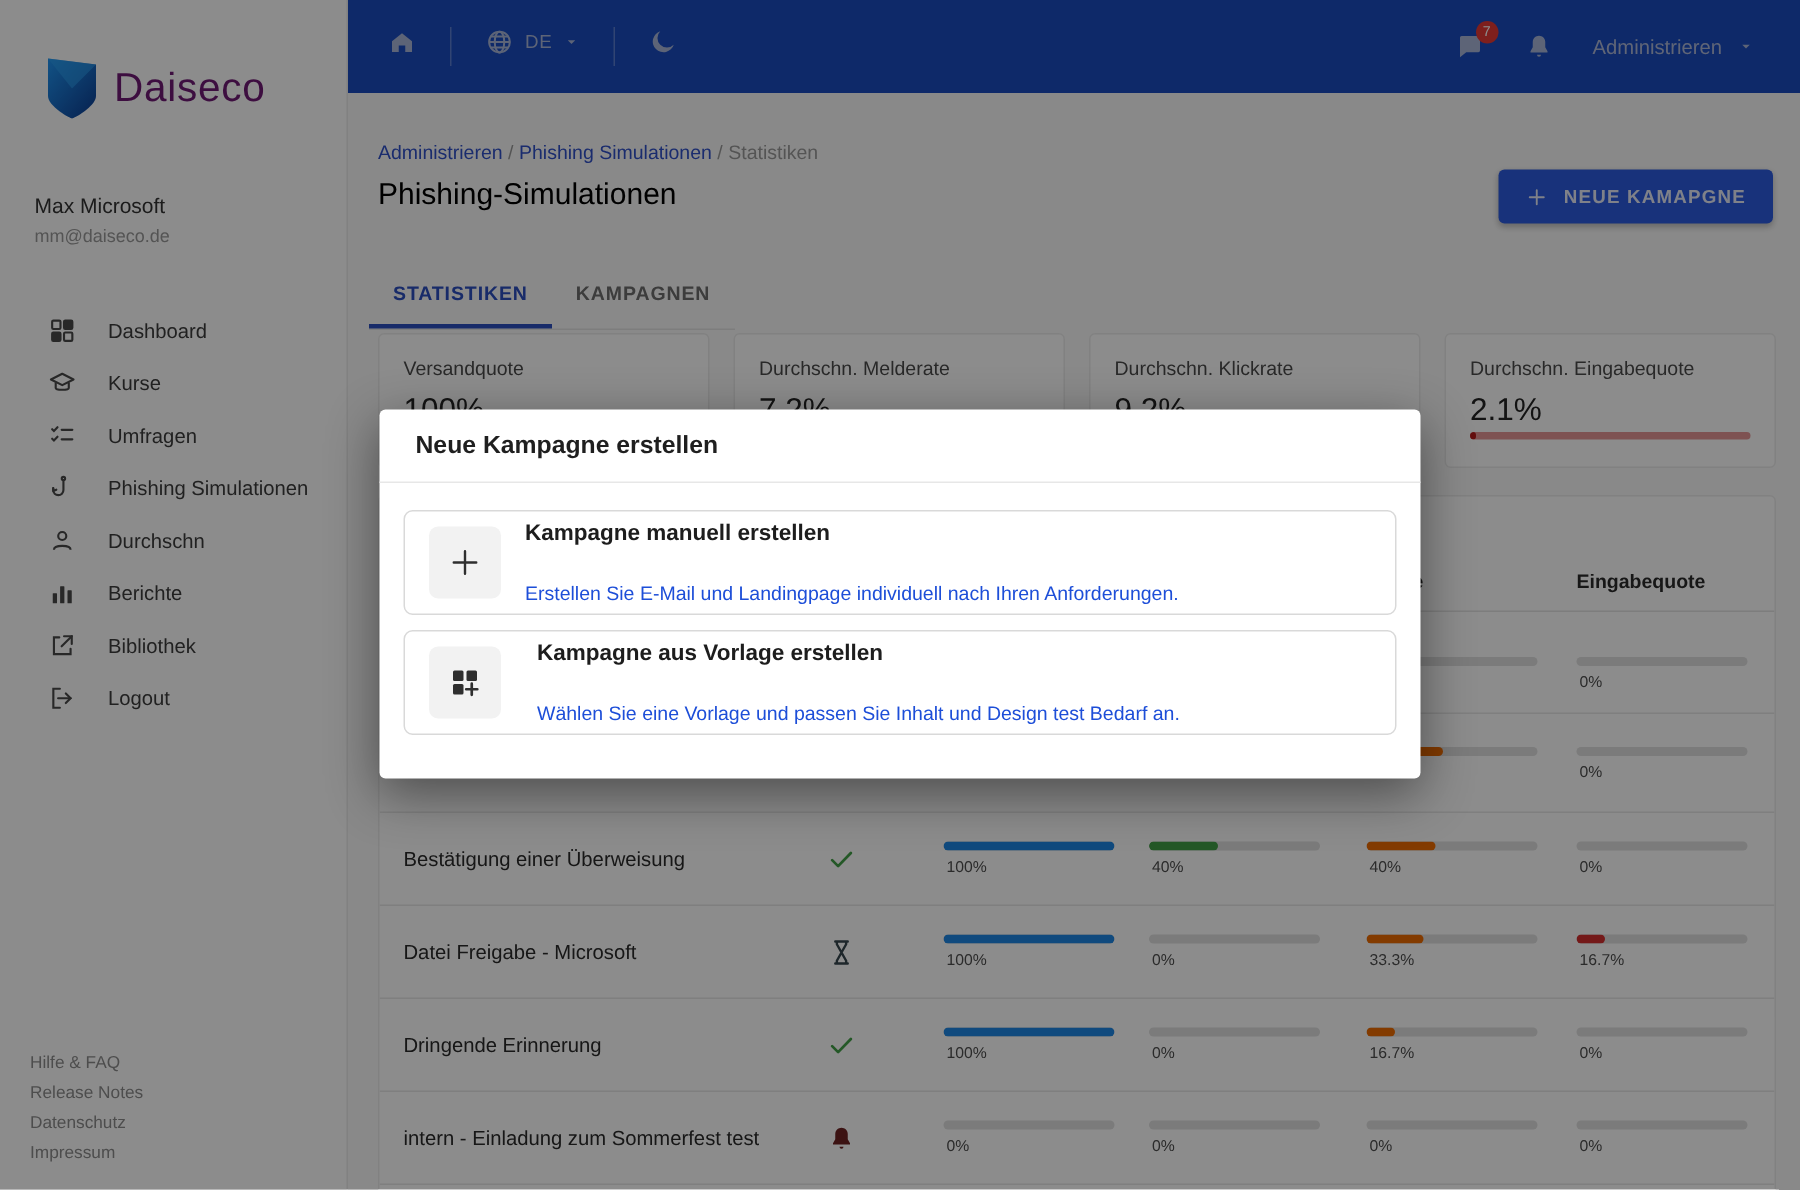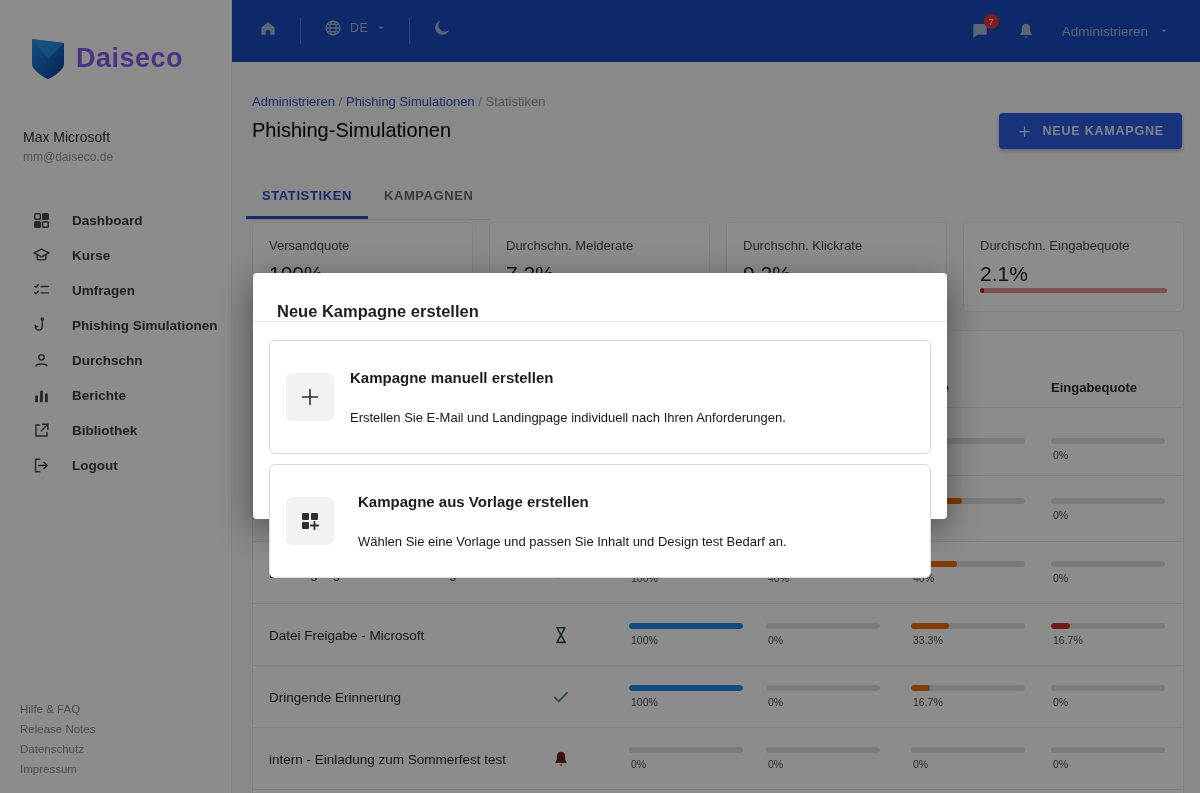--- a/index.html
+++ b/index.html
@@ -6,25 +6,25 @@
   html,body { width:1200px; height:793px; }
   body {
     font-family:"Liberation Sans","DejaVu Sans",sans-serif;
     position:relative; overflow:hidden; background:#fafafa; color:#333;
   }
   svg { display:block; }
 
   
   .sidebar { position:absolute; left:0; top:0; width:232px; height:793px; background:#ffffff; border-right:1px solid #ececec; z-index:1; }
   .logo { position:absolute; left:30px; top:36px; display:flex; align-items:center; gap:10px; cursor:pointer; }
-  .logo-text { font-size:27px; font-weight:bold; color:#8b5cf6; letter-spacing:.5px; }
+  .logo-text { font-size:27px; font-weight:normal; color:#701a75; letter-spacing:.5px; }
   .user-block { position:absolute; left:23px; top:129px; }
   .user-name { font-size:14px; color:#333; }
   .user-email { font-size:12px; color:#9a9a9a; margin-top:5px; }
-  .menu { position:absolute; left:0; top:203px; width:100%;font-weight:bold; }
+  .menu { position:absolute; left:0; top:203px; width:100%; }
   .menu-item { display:flex; align-items:center; gap:21px; height:35px; padding-left:32px; cursor:pointer; color:#3d3d3d; }
   .menu-item .mi { width:19px; height:19px; color:#4a4a4a; flex:0 0 19px; }
   .menu-label { font-size:13.5px; }
   .side-footer { position:absolute; left:20px; bottom:18px; }
   .side-footer a { display:block; font-size:11.5px; color:#8d8d8d; text-decoration:none; margin-top:8px; cursor:pointer; }
 
   
   .topbar { position:absolute; left:232px; top:0; width:968px; height:62px; background:#1a4cc0; display:flex; align-items:center; z-index:1; }
   .tb-left { display:flex; align-items:flex-start; gap:14px; padding-left:26px; color:#a9b6d9; }
   .tb-sep { width:1px; height:26px; background:rgba(255,255,255,.28); margin:0 8px; }
@@ -71,29 +71,29 @@
   .bar { position:absolute; width:114px; }
   .bar .track { height:6px; border-radius:3px; background:#e0e0e0; overflow:hidden; }
   .bar .fill { height:100%; border-radius:3px; }
   .bar .pct { position:absolute; left:2px; top:11px; font-size:10.5px; color:#4f4f4f; }
   .bar.c1 { left:376px; } .bar.c2 { left:513px; } .bar.c3 { left:658px; } .bar.c4 { left:798px; }
   .row .bar { top:19px; } .row.h1 .bar { top:30px; } .row.h2 .bar { top:22px; }
 
   
   .backdrop { position:absolute; inset:0; background:rgba(0,0,0,.45); z-index:40; }
   .modal { position:absolute; left:253px; top:273px; width:694px; height:246px; background:#fff; border-radius:4px; box-shadow:0 10px 34px rgba(0,0,0,.45); z-index:50; }
-  .modal-header { height:49px; display:flex; align-items:flex-end; padding:0 24px; border-bottom:1px solid #e7e7e7; }
+  .modal-header { height:49px; display:flex; align-items:center; padding:0 24px; border-bottom:1px solid #e7e7e7; }
   .modal-title { font-size:16.5px; font-weight:bold; color:#1f1f1f; }
   .modal-body { padding:18px 16px; }
-  .option-card { display:flex; align-items:center; gap:16px; border:1px solid #d9d9d9; border-radius:6px; padding:28px 16px; cursor:pointer; background:#fff; }
+  .option-card { display:flex; align-items:center; gap:16px; border:1px solid #d9d9d9; border-radius:6px; padding:6px 16px; cursor:pointer; background:#fff; }
   .option-card + .option-card { margin-top:10px;gap:24px; }
   .opt-icon { width:48px; height:48px; background:#f2f2f2; border-radius:6px; display:flex; align-items:center; justify-content:center; color:#2f2f2f; flex:0 0 48px; }
   .opt-icon svg { width:24px; height:24px; }
   .opt-title { font-size:15px; font-weight:bold; color:#1d1d1d; }
-  .opt-desc { font-size:13px; color:#0f172a; margin-top:24px; }
+  .opt-desc { font-size:13px; color:#1d4ed8; margin-top:24px; }
 </style>
 </head>
 <body>
 
 <aside class="sidebar">
   <div class="logo">
     <svg width="36" height="44" viewBox="0 0 36 44">
       <defs>
           <linearGradient id="lg" x1="0" y1="0" x2="1" y2="1">
         <stop offset="0" stop-color="#2196f3"></stop>

